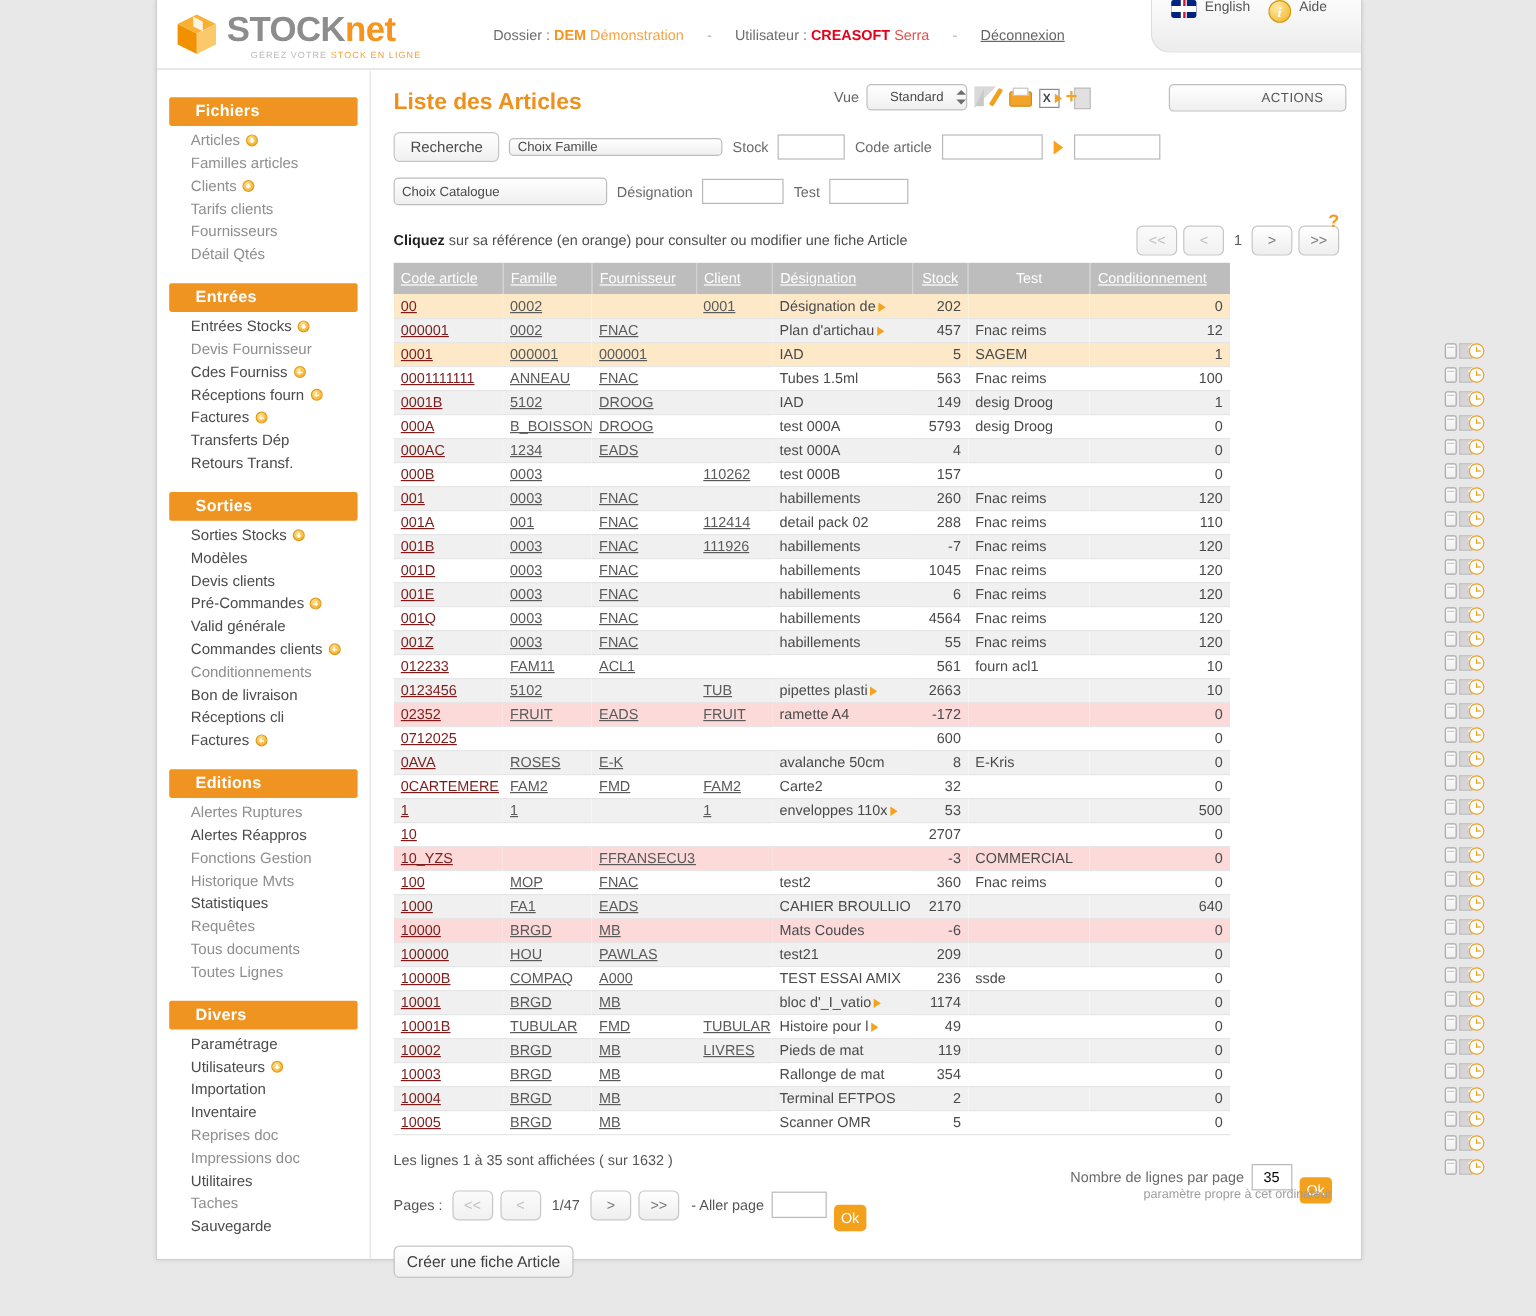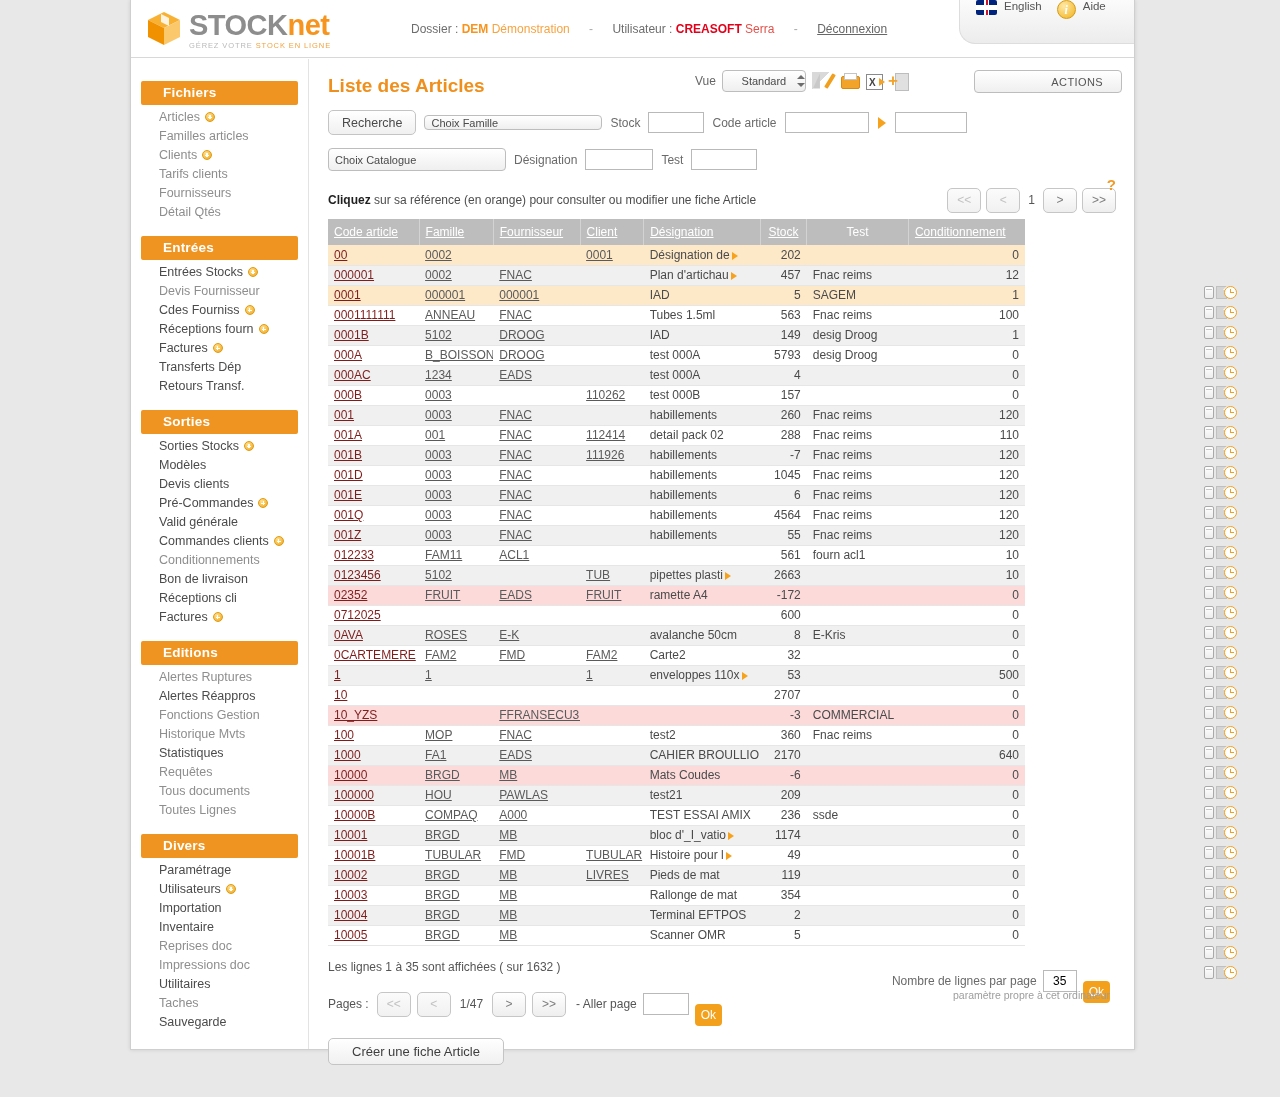--- a/index.html
+++ b/index.html
@@ -32,21 +32,21 @@
   }
   .logo-wrap {
     position: absolute; left: 13px; top: 8px;
     display: flex; align-items: flex-start;
   }
   .logo-cube { width: 40px; height: 40px; position: relative; margin-right: 5px; }
   .logo-text { line-height: 1; padding-top: 3px; }
   .logo-main { font-size: 29px; font-weight: bold; letter-spacing: -.5px; }
   .logo-main .s1 { color: #8d8d8d; }
   .logo-main .s2 { color: #f7941e; }
-  .logo-sub { font-size: 7.5px; letter-spacing: .9px; margin-top: 2px; }
+  .logo-sub { font-size: 7.5px; letter-spacing: .9px; margin-top: 2px; margin-left: 20px; }
   .logo-sub .a { color: #b9b9b9; }
   .logo-sub .b { color: #f0a340; }
 
   .hdr-info {
     position: absolute; left: 280px; top: 22px;
     font-size: 12px; color: #777; white-space: nowrap;
   }
   .hdr-info .lbl { color: #6d6d6d; }
   .hdr-info .orange-b { color: #f7941e; font-weight: bold; }
   .hdr-info .orange-n { color: #f7a340; }
@@ -359,21 +359,21 @@
     font-size: 12px; height: 22px; padding: 0 6px; cursor: pointer;
     font-family: "Liberation Sans", sans-serif;
     margin-top: 21px;
   }
   .btn-create {
     margin-top: 12px;
     font-family: "Liberation Sans", sans-serif;
     font-size: 13px; color: #3e3e3e;
     background: linear-gradient(#ffffff,#f0f0f0);
     border: 1px solid #c4c4c4; border-radius: 5px;
-    height: 27px; padding: 0 23px; cursor: pointer;
+    height: 27px; padding: 0 10px; cursor: pointer;
   }
   .rows-box {
     position: absolute; right: 6px; top: 0;
     display: flex; align-items: center; gap: 6px;
   }
   input.rows {
     width: 34px; height: 22px; text-align: center;
     border: 1px solid #b9b9b9; font-size: 12px;
     font-family: "Liberation Sans", sans-serif;
   }

